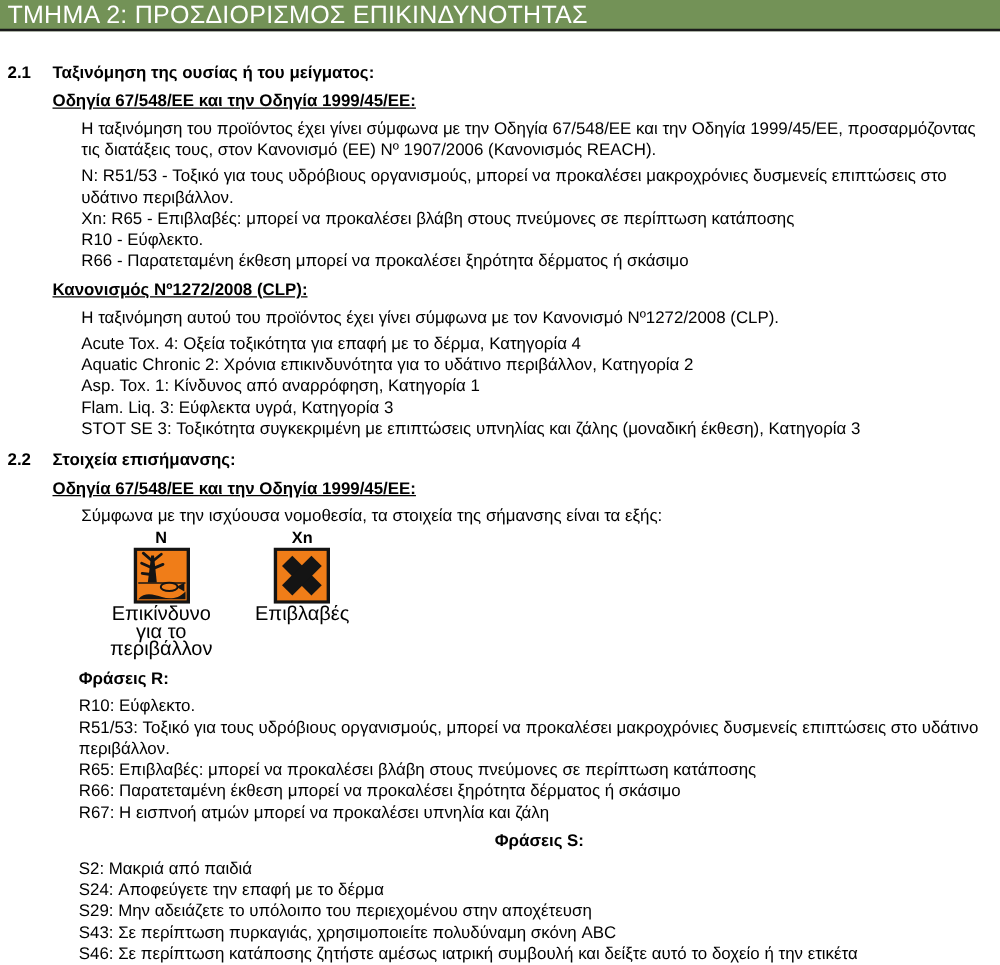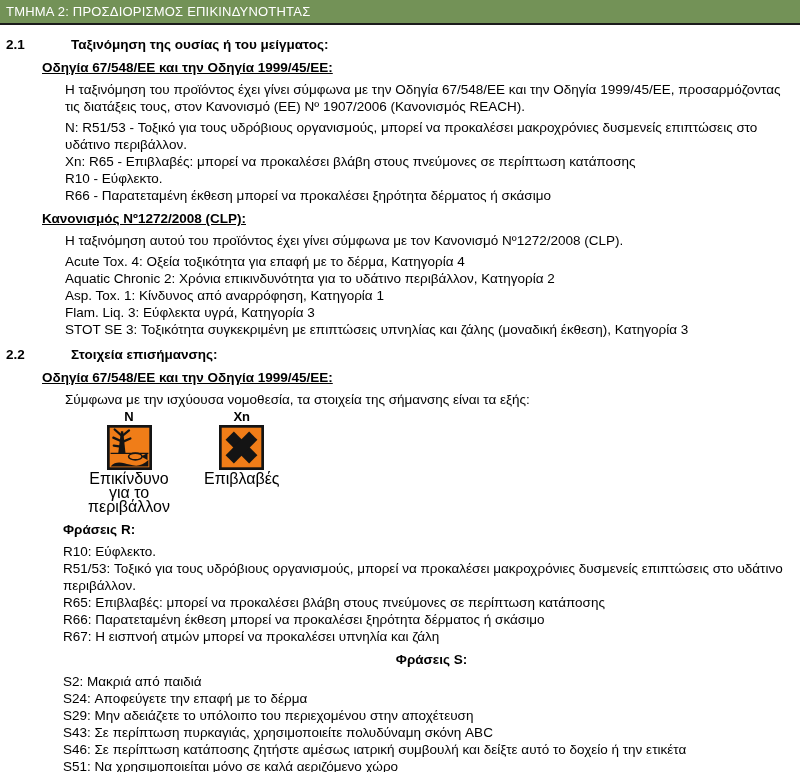--- a/index.html
+++ b/index.html
@@ -6,25 +6,25 @@
   body{
     width:800px;height:772px;overflow:hidden;background:#ffffff;color:#000;
     font-family:"Liberation Sans","DejaVu Sans",sans-serif;
     font-size:13.5px;line-height:17px;
     -webkit-font-smoothing:antialiased;
   }
   .section-header{
     background:#739257;
     border-bottom:2px solid #1b1b1b;
     color:#ffffff;
-    font-size:13px;line-height:20px;
+    font-size:20px;line-height:20px;
     padding:2px 0 1px 6px;
     letter-spacing:.2px;
   }
-  .num-row{display:flex;margin:11px 0 0 6px;font-weight:bold;gap:29px;}
+  .num-row{display:flex;margin:24px 0 0 6px;font-weight:bold;}
   .num-row .num{width:36px;flex:0 0 36px;}
   .h2{margin:6px 0 0 42px;font-weight:bold;text-decoration:underline;}
   .body-p{margin:5px 12px 0 65px;}
   .clist{margin:4px 12px 0 65px;}
   .clist .item{margin:0;}
   .phrase-head{margin:7px 0 0 63px;font-weight:bold;}
   .phrase-head.s{margin-top:6px;text-align:center;}
   .plist{margin:5px 12px 0 63px;}
   .pictograms{display:flex;align-items:flex-start;gap:32px;margin:2px 0 0 86px;}
   .pictogram{display:flex;flex-direction:column;align-items:center;min-width:74px;}

